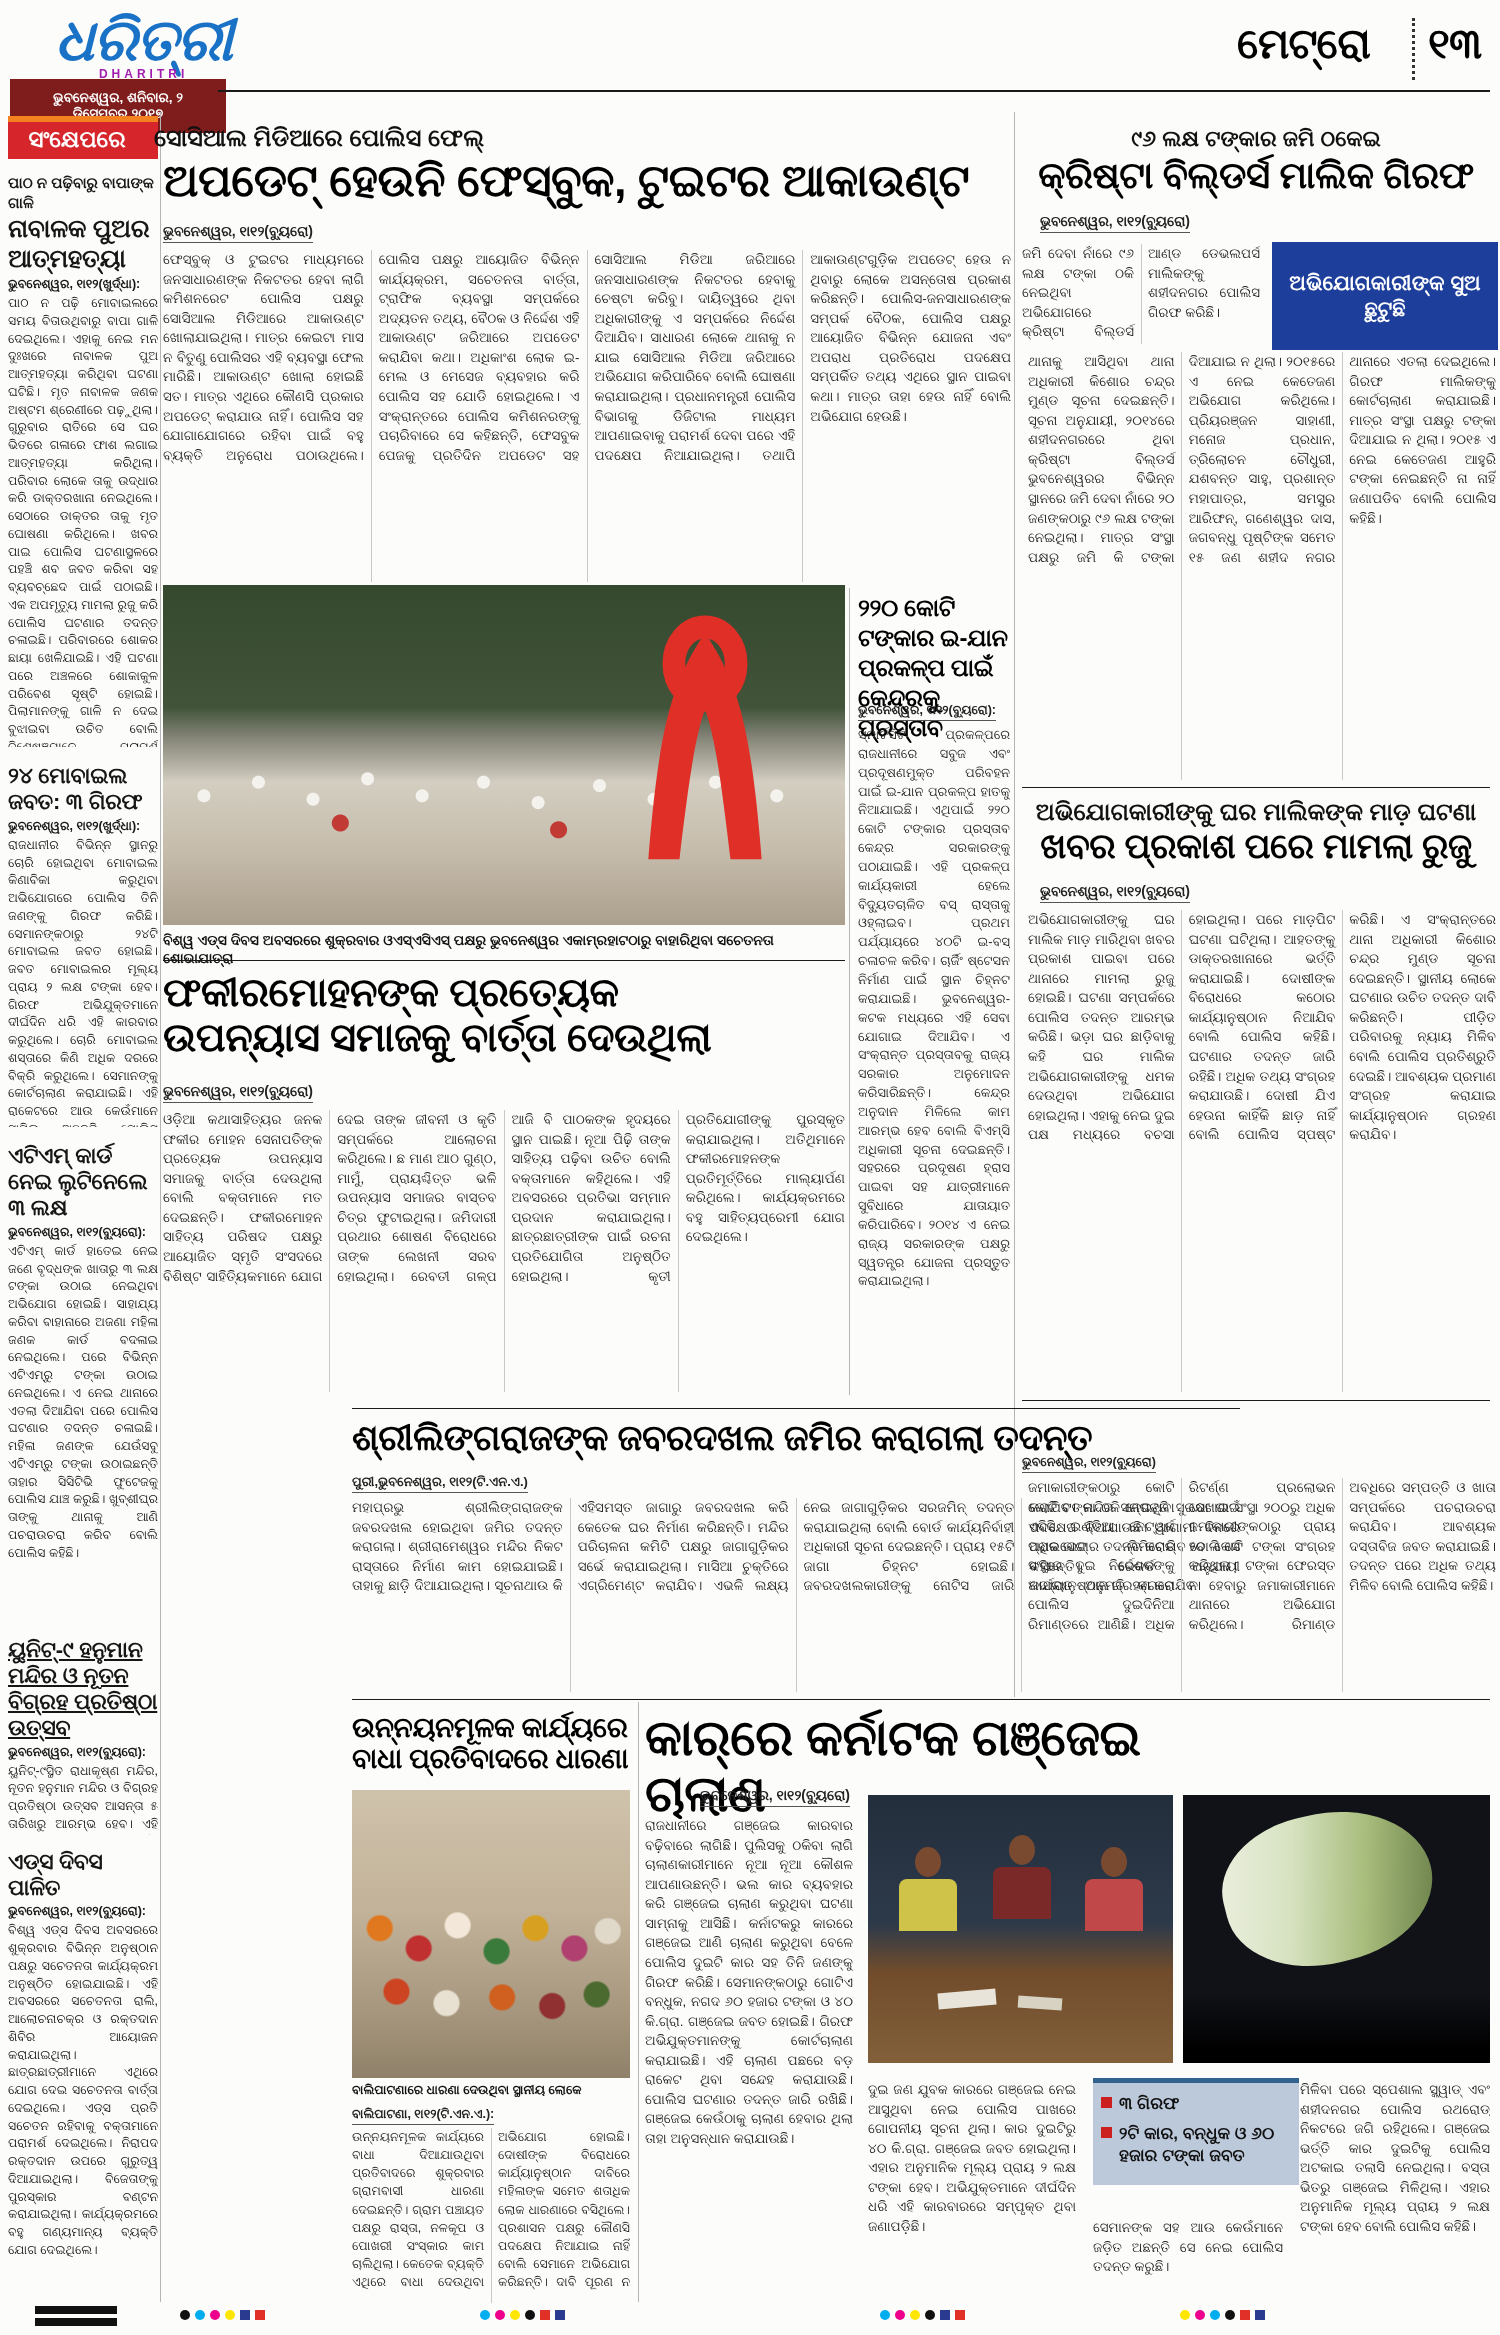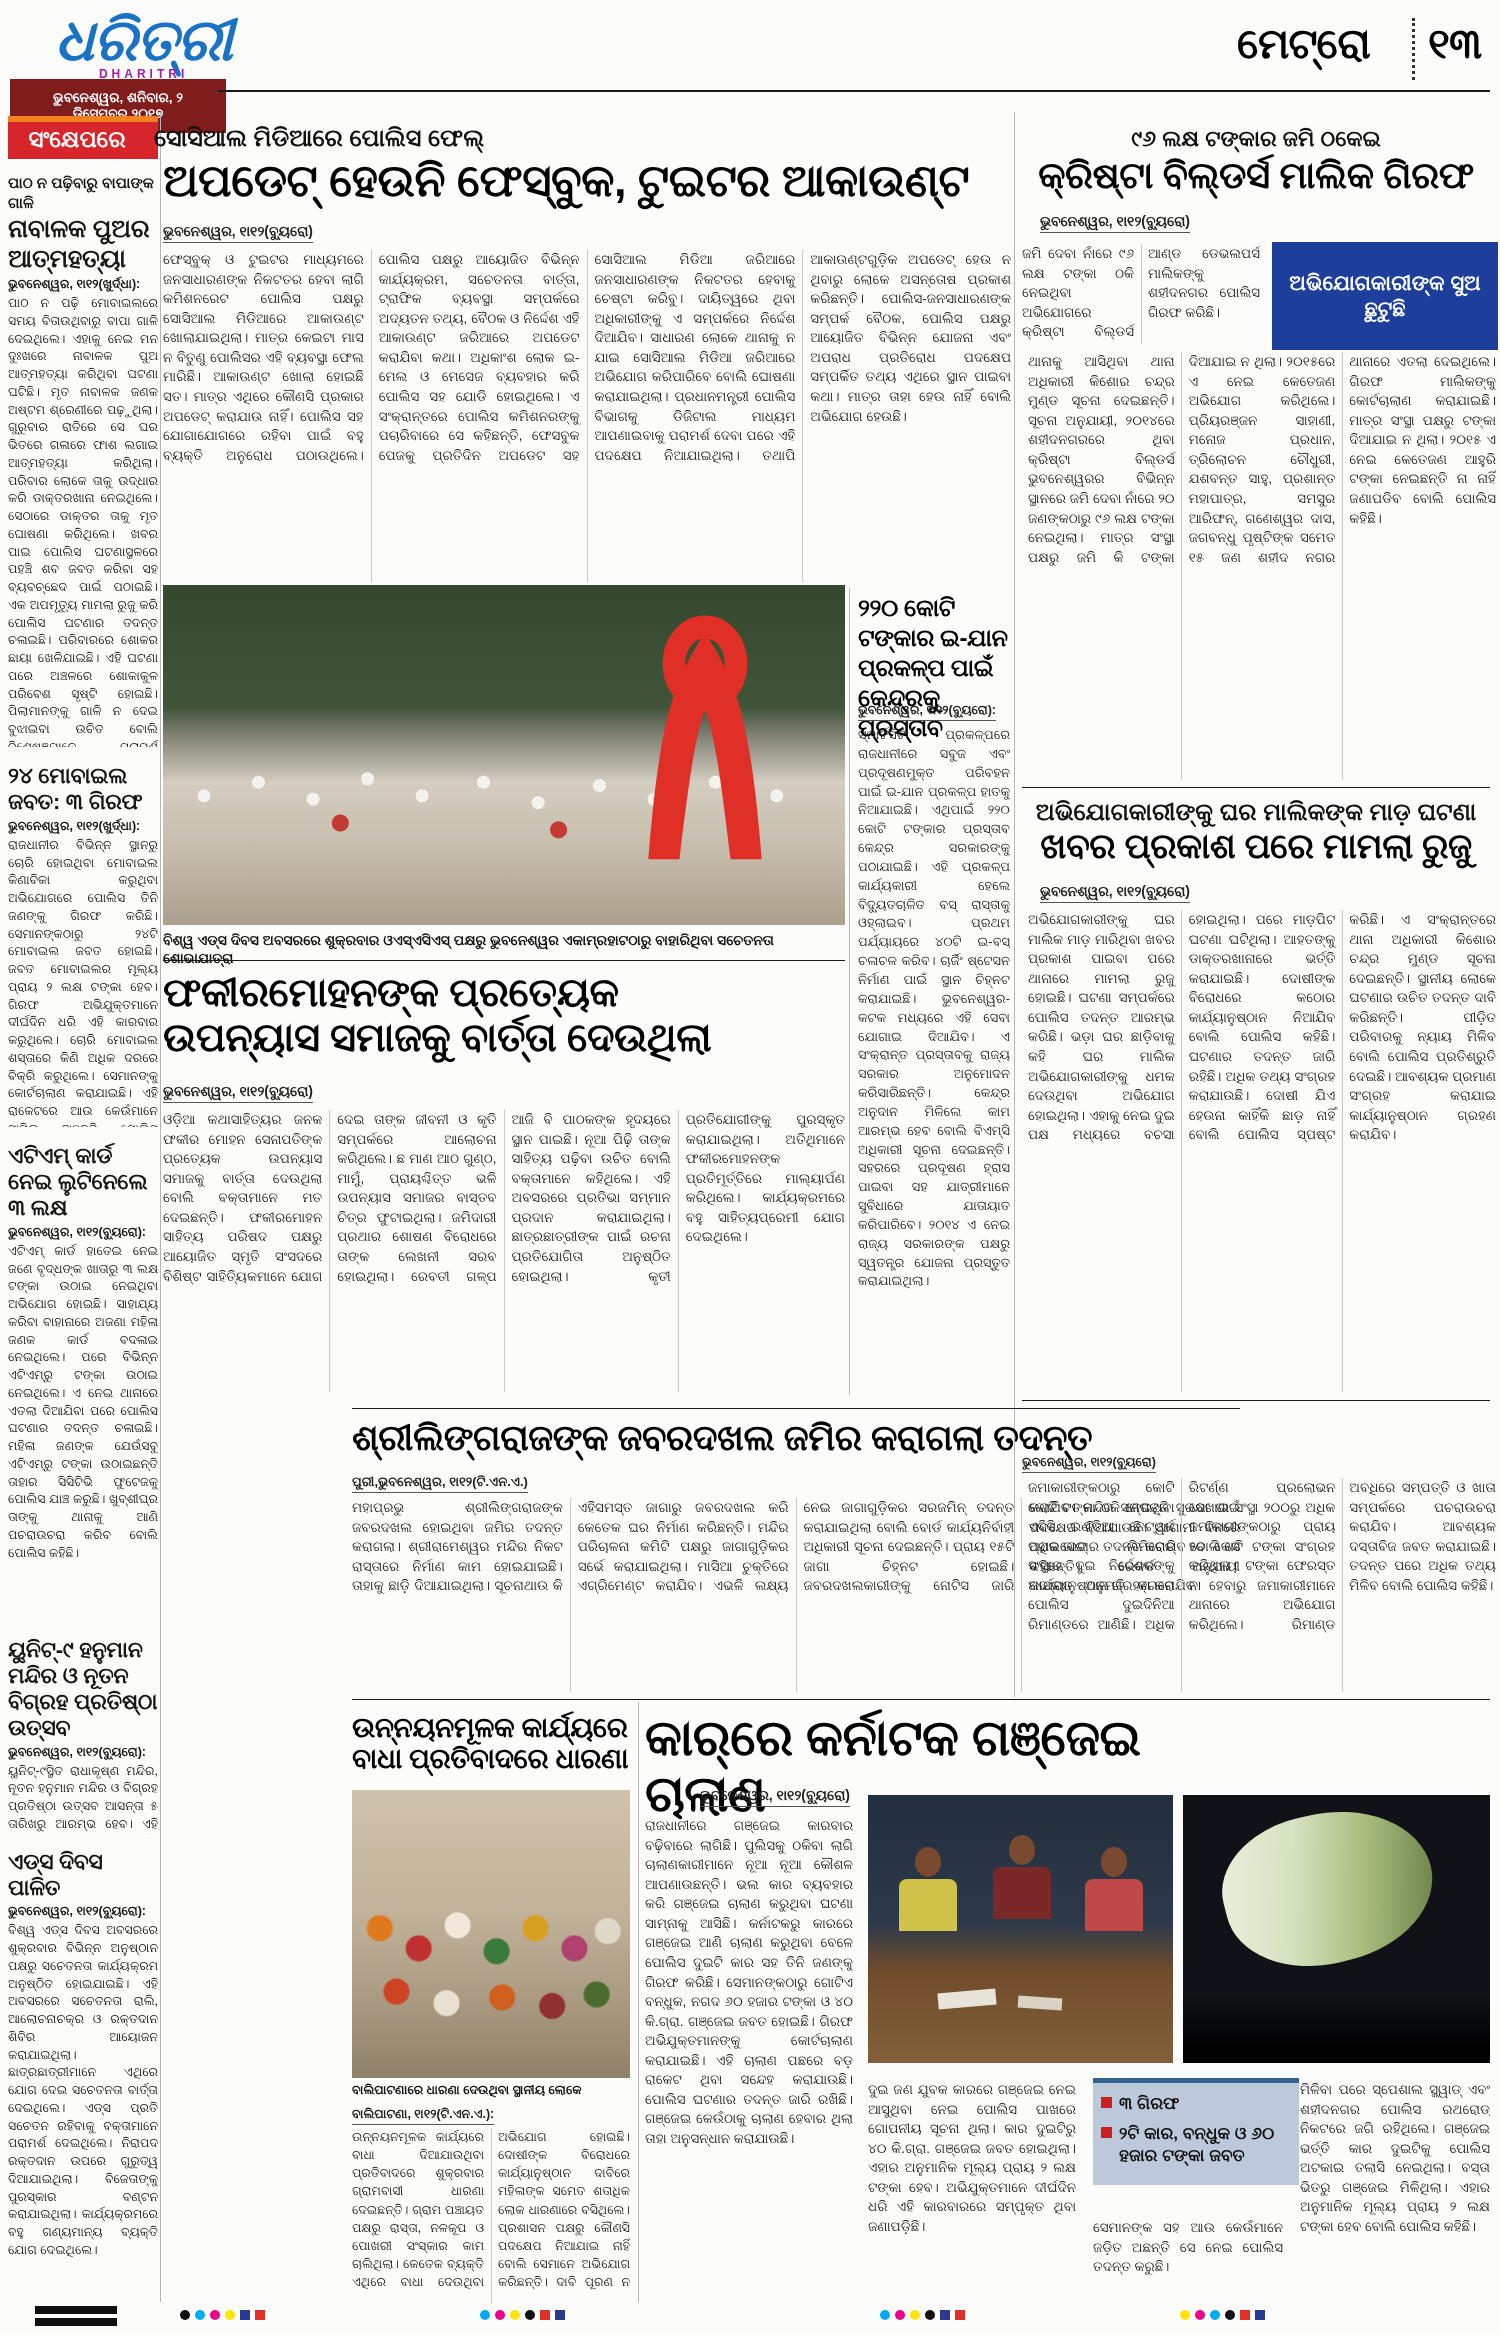--- a/index.html
+++ b/index.html
@@ -79,21 +79,21 @@
       <div class="brief-body" style="height:290px;">ରାଜଧାନୀର ବିଭିନ୍ନ ସ୍ଥାନରୁ ଚୋରି ହୋଇଥିବା ମୋବାଇଲ କିଣାବିକା କରୁଥିବା ଅଭିଯୋଗରେ ପୋଲିସ ତିନି ଜଣଙ୍କୁ ଗିରଫ କରିଛି। ସେମାନଙ୍କଠାରୁ ୨୪ଟି ମୋବାଇଲ ଜବତ ହୋଇଛି। ଜବତ ମୋବାଇଲର ମୂଲ୍ୟ ପ୍ରାୟ ୨ ଲକ୍ଷ ଟଙ୍କା ହେବ। ଗିରଫ ଅଭିଯୁକ୍ତମାନେ ଦୀର୍ଘଦିନ ଧରି ଏହି କାରବାର କରୁଥିଲେ। ଚୋରି ମୋବାଇଲ ଶସ୍ତାରେ କିଣି ଅଧିକ ଦରରେ ବିକ୍ରି କରୁଥିଲେ। ସେମାନଙ୍କୁ କୋର୍ଟଚାଲାଣ କରାଯାଇଛି। ଏହି ରାକେଟରେ ଆଉ କେଉଁମାନେ ସାମିଲ ଅଛନ୍ତି ପୋଲିସ ଅନୁସନ୍ଧାନ କରୁଛି।</div>
     </div>
 
     <div>
       <div class="brief-headline" style="margin-top:16px;">ଏଟିଏମ୍ କାର୍ଡ ନେଇ ଲୁଟିନେଲେ ୩ ଲକ୍ଷ</div>
       <div class="brief-dateline">ଭୁବନେଶ୍ୱର, ୧ା୧୨(ବ୍ୟୁରୋ):</div>
       <div class="brief-body" style="height:378px;">ଏଟିଏମ୍ କାର୍ଡ ହାତେଇ ନେଇ ଜଣେ ବୃଦ୍ଧଙ୍କ ଖାତାରୁ ୩ ଲକ୍ଷ ଟଙ୍କା ଉଠାଇ ନେଇଥିବା ଅଭିଯୋଗ ହୋଇଛି। ସାହାଯ୍ୟ କରିବା ବାହାନାରେ ଅଜଣା ମହିଳା ଜଣକ କାର୍ଡ ବଦଳାଇ ନେଇଥିଲେ। ପରେ ବିଭିନ୍ନ ଏଟିଏମ୍‌ରୁ ଟଙ୍କା ଉଠାଇ ନେଇଥିଲେ। ଏ ନେଇ ଥାନାରେ ଏତଲା ଦିଆଯିବା ପରେ ପୋଲିସ ଘଟଣାର ତଦନ୍ତ ଚଳାଇଛି। ମହିଳା ଜଣଙ୍କ ଯେଉଁସବୁ ଏଟିଏମ୍‌ରୁ ଟଙ୍କା ଉଠାଇଛନ୍ତି ତାହାର ସିସିଟିଭି ଫୁଟେଜକୁ ପୋଲିସ ଯାଞ୍ଚ କରୁଛି। ଖୁବ୍‌ଶୀଘ୍ର ତାଙ୍କୁ ଥାନାକୁ ଆଣି ପଚରାଉଚରା କରିବ ବୋଲି ପୋଲିସ କହିଛି।</div>
     </div>
 
     <div>
-      <div class="brief-headline" style="margin-top:16px;">ୟୁନିଟ୍-୯ ହନୁମାନ ମନ୍ଦିର ଓ ନୂତନ ବିଗ୍ରହ ପ୍ରତିଷ୍ଠା ଉତ୍ସବ</div>
+      <div class="brief-headline" style="margin-top:16px;text-decoration:underline;">ୟୁନିଟ୍-୯ ହନୁମାନ ମନ୍ଦିର ଓ ନୂତନ ବିଗ୍ରହ ପ୍ରତିଷ୍ଠା ଉତ୍ସବ</div>
       <div class="brief-dateline">ଭୁବନେଶ୍ୱର, ୧ା୧୨(ବ୍ୟୁରୋ):</div>
       <div class="brief-body" style="height:72px;">ୟୁନିଟ୍-୯ସ୍ଥିତ ରାଧାକୃଷ୍ଣ ମନ୍ଦିର, ନୂତନ ହନୁମାନ ମନ୍ଦିର ଓ ବିଗ୍ରହ ପ୍ରତିଷ୍ଠା ଉତ୍ସବ ଆସନ୍ତା ୫ ତାରିଖରୁ ଆରମ୍ଭ ହେବ। ଏହି ଅବସରରେ ବିଭିନ୍ନ ଧାର୍ମିକ କାର୍ଯ୍ୟକ୍ରମ ଅନୁଷ୍ଠିତ ହେବ।</div>
     </div>
 
     <div>
       <div class="brief-headline" style="margin-top:14px;">ଏଡ୍ସ ଦିବସ ପାଳିତ</div>
       <div class="brief-dateline">ଭୁବନେଶ୍ୱର, ୧ା୧୨(ବ୍ୟୁରୋ):</div>
       <div class="brief-body" style="height:380px;">ବିଶ୍ୱ ଏଡ୍ସ ଦିବସ ଅବସରରେ ଶୁକ୍ରବାର ବିଭିନ୍ନ ଅନୁଷ୍ଠାନ ପକ୍ଷରୁ ସଚେତନତା କାର୍ଯ୍ୟକ୍ରମ ଅନୁଷ୍ଠିତ ହୋଇଯାଇଛି। ଏହି ଅବସରରେ ସଚେତନତା ରାଲି, ଆଲୋଚନାଚକ୍ର ଓ ରକ୍ତଦାନ ଶିବିର ଆୟୋଜନ କରାଯାଇଥିଲା। ଛାତ୍ରଛାତ୍ରୀମାନେ ଏଥିରେ ଯୋଗ ଦେଇ ସଚେତନତା ବାର୍ତ୍ତା ଦେଇଥିଲେ। ଏଡ୍ସ ପ୍ରତି ସଚେତନ ରହିବାକୁ ବକ୍ତାମାନେ ପରାମର୍ଶ ଦେଇଥିଲେ। ନିରାପଦ ରକ୍ତଦାନ ଉପରେ ଗୁରୁତ୍ୱ ଦିଆଯାଇଥିଲା। ବିଜେତାଙ୍କୁ ପୁରସ୍କାର ବଣ୍ଟନ କରାଯାଇଥିଲା। କାର୍ଯ୍ୟକ୍ରମରେ ବହୁ ଗଣ୍ୟମାନ୍ୟ ବ୍ୟକ୍ତି ଯୋଗ ଦେଇଥିଲେ।</div>
     </div>
   </div>

